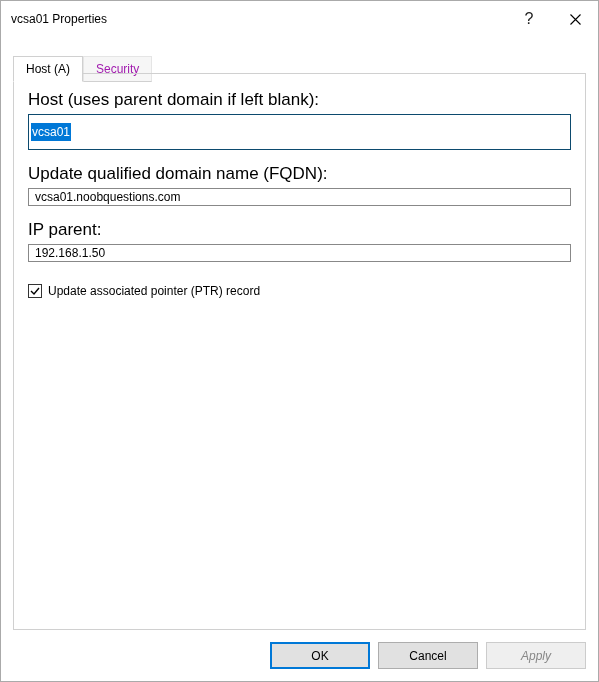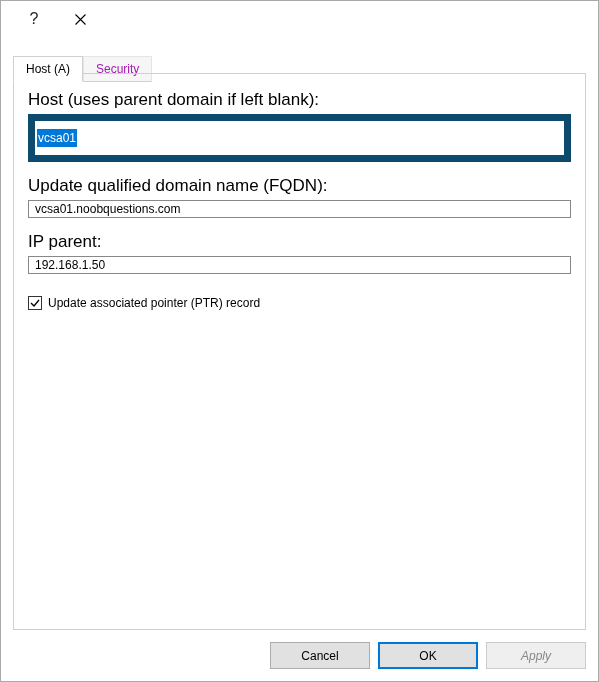--- a/index.html
+++ b/index.html
@@ -79,21 +79,21 @@
     padding: 2px 6px;
     font-family: inherit;
     font-size: 12px;
     outline: none;
     background: #fff;
   }
   .hostrow {
     position: relative;
     width: 100%;
     height: 26px;
-    border: 7px solid #0c4a6e;
+    border: 1px solid #0c4a6e;
     background: #fff;
     display: flex;
     align-items: center;
     padding: 17px 2px;
   }
   .hostrow .sel {
     background: #0078d7;
     color: #fff;
     padding: 0 1px;
     font-size: 12px;
@@ -136,20 +136,21 @@
     border-color: #ccc;
     font-style: italic;
   }
 </style>
 </head>
 <body>
 
 <div class="window">
 
   <div class="titlebar">
+    <div class="title">vcsa01 Properties</div>
     <div class="tbtn">
       <span style="font-size:16px;color:#222;">?</span>
     </div>
     <div class="tbtn">
       <svg width="11" height="11" viewBox="0 0 11 11">
         <path d="M0.5 0.5 L10.5 10.5 M10.5 0.5 L0.5 10.5" stroke="#000" stroke-width="1.1" fill="none"></path>
       </svg>
     </div>
   </div>
 
@@ -182,24 +183,24 @@
         <svg width="10" height="10" viewBox="0 0 10 10">
           <path d="M1 5 L4 8 L9 2" stroke="#000" stroke-width="1.4" fill="none"></path>
         </svg>
       </div>
       <span>Update associated pointer (PTR) record</span>
     </div>
 
   </div>
 
   <div class="button-row">
+    <div class="btn default">
+      <span>OK</span>
+    </div>
     <div class="btn">
       <span>Cancel</span>
     </div>
-    <div class="btn default">
-      <span>OK</span>
-    </div>
     <div class="btn disabled">
       <span>Apply</span>
     </div>
   </div>
 
 </div>
 
 </body></html>

